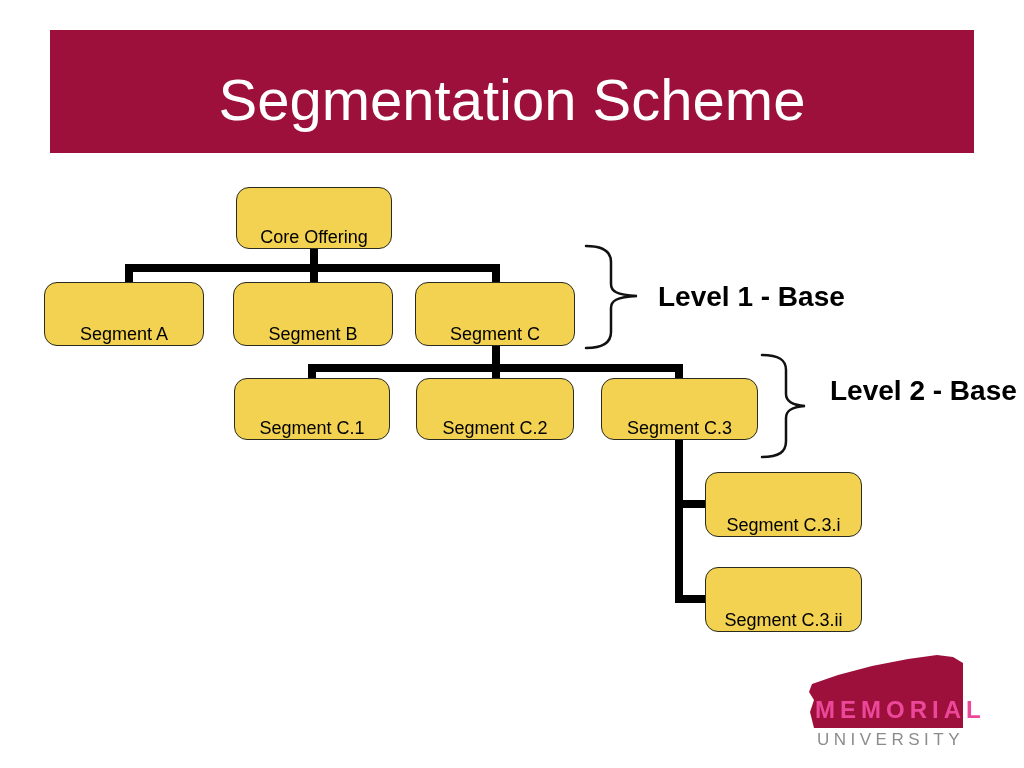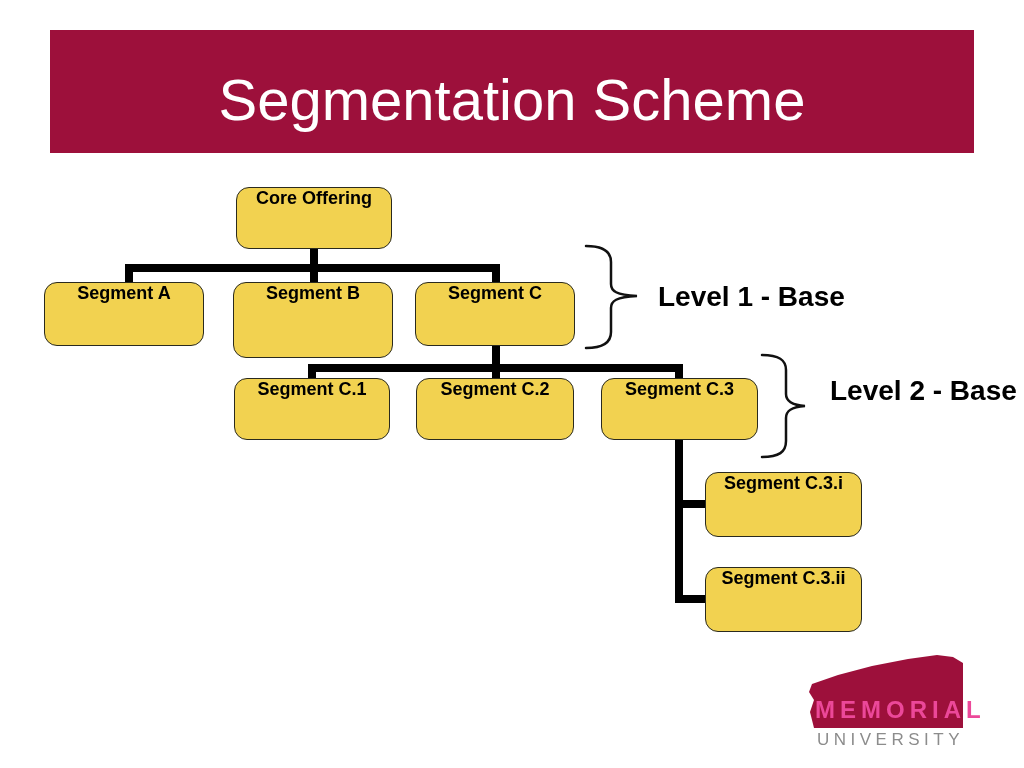--- a/index.html
+++ b/index.html
@@ -9,26 +9,26 @@
   }
   
   .banner{
     position:absolute;left:50px;top:30px;width:924px;height:123px;
     background:#9D103B;color:#ffffff;display:flex;align-items:center;justify-content:center;
     font-size:58px;padding-top:16px;box-sizing:border-box;white-space:nowrap;
   }
   
   .node{
     position:absolute;background:#F2D250;border:1.5px solid #2A2A1E;border-radius:13px;
-    display:flex;align-items:flex-start;justify-content:center;font-size:18px;color:#000;
-    box-sizing:border-box;white-space:nowrap;font-weight:bold;
+    display:flex;align-items:flex-end;justify-content:center;font-size:18px;color:#000;
+    box-sizing:border-box;white-space:nowrap;
   }
   .n-core{left:236px;top:187px;width:156px;height:62px;}
   .n-a   {left:44px; top:282px;width:160px;height:64px;}
-  .n-b   {left:233px;top:282px;width:160px;height:76px;}
+  .n-b   {left:233px;top:282px;width:160px;height:64px;}
   .n-c   {left:415px;top:282px;width:160px;height:64px;}
   .n-c1  {left:234px;top:378px;width:156px;height:62px;}
   .n-c2  {left:416px;top:378px;width:158px;height:62px;}
   .n-c3  {left:601px;top:378px;width:157px;height:62px;}
   .n-c3i {left:705px;top:472px;width:157px;height:65px;}
   .n-c3ii{left:705px;top:567px;width:157px;height:65px;}
   
   .conn{position:absolute;background:#000;}
   .c-v-core{left:310px;top:249px;width:8px;height:33px;}
   .c-h1    {left:125px;top:264px;width:375px;height:8px;}

